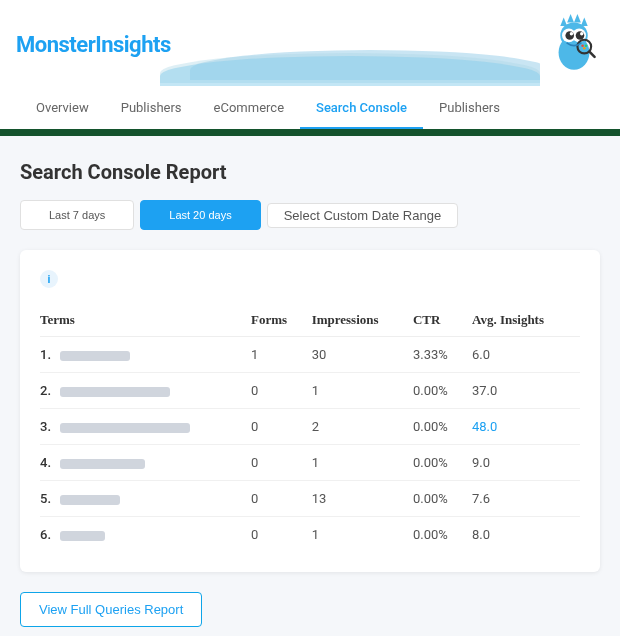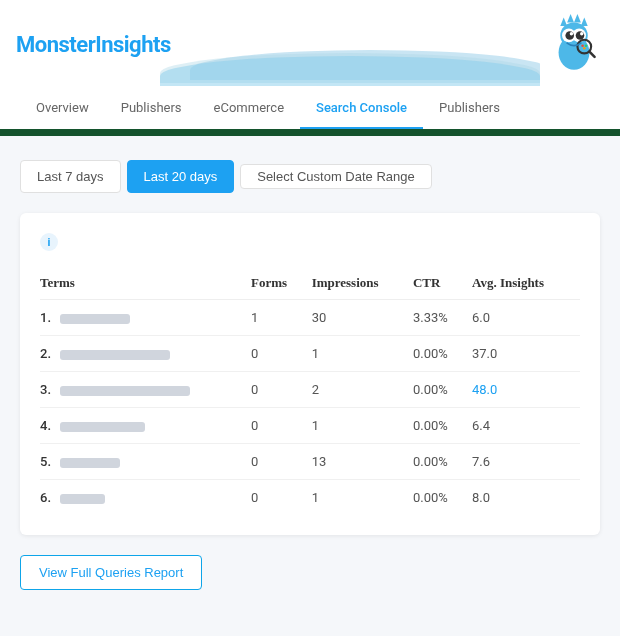--- a/index.html
+++ b/index.html
@@ -92,23 +92,23 @@
 
     
     .date-filter {
       display: flex;
       align-items: center;
       gap: 6px;
       margin-bottom: 20px;
       flex-wrap: wrap;
     }
     .btn-date {
-      padding: 8px 16px;
+      padding: 8px 28px;
       border-radius: 4px;
-      font-size: 13px;
+      font-size: 11px;
       cursor: pointer;
       border: 1px solid #e0e0e0;
       background: white;
       color: #555;
     }
     .btn-date.active {
       background: #1da1f2;
       color: white;
       border-color: #1da1f2;
     }
@@ -251,20 +251,21 @@
 
 <nav class="nav">
   <a class="nav-item">Overview</a>
   <a class="nav-item">Publishers</a>
   <a class="nav-item">eCommerce</a>
   <a class="nav-item active">Search Console</a>
   <a class="nav-item">Publishers</a>
 </nav>
 
 <div class="main">
+  <h1 class="page-title">Search Console Report</h1>
 
   
   <div class="date-filter">
     <button class="btn-date">Last 7 days</button>
     <button class="btn-date active">Last 20 days</button>
     <button class="btn-date-range">Select Custom Date Range</button>
   </div>
 
   
   <div class="card">
@@ -314,21 +315,21 @@
       <td class="col-position highlight">48.0</td>
     </tr>
           <tr>
       <td>
         <span class="row-num">4.</span>
         <span class="blurred-text" style="width:85px; margin-left:6px;"></span>
       </td>
       <td class="col-clicks">0</td>
       <td class="col-impressions">1</td>
       <td class="col-ctr">0.00%</td>
-      <td class="col-position">6.4</td>
+      <td class="col-position">9.0</td>
     </tr>
           <tr>
       <td>
         <span class="row-num">5.</span>
         <span class="blurred-text" style="width:60px; margin-left:6px;"></span>
       </td>
       <td class="col-clicks">0</td>
       <td class="col-impressions">13</td>
       <td class="col-ctr">0.00%</td>
       <td class="col-position">7.6</td>

